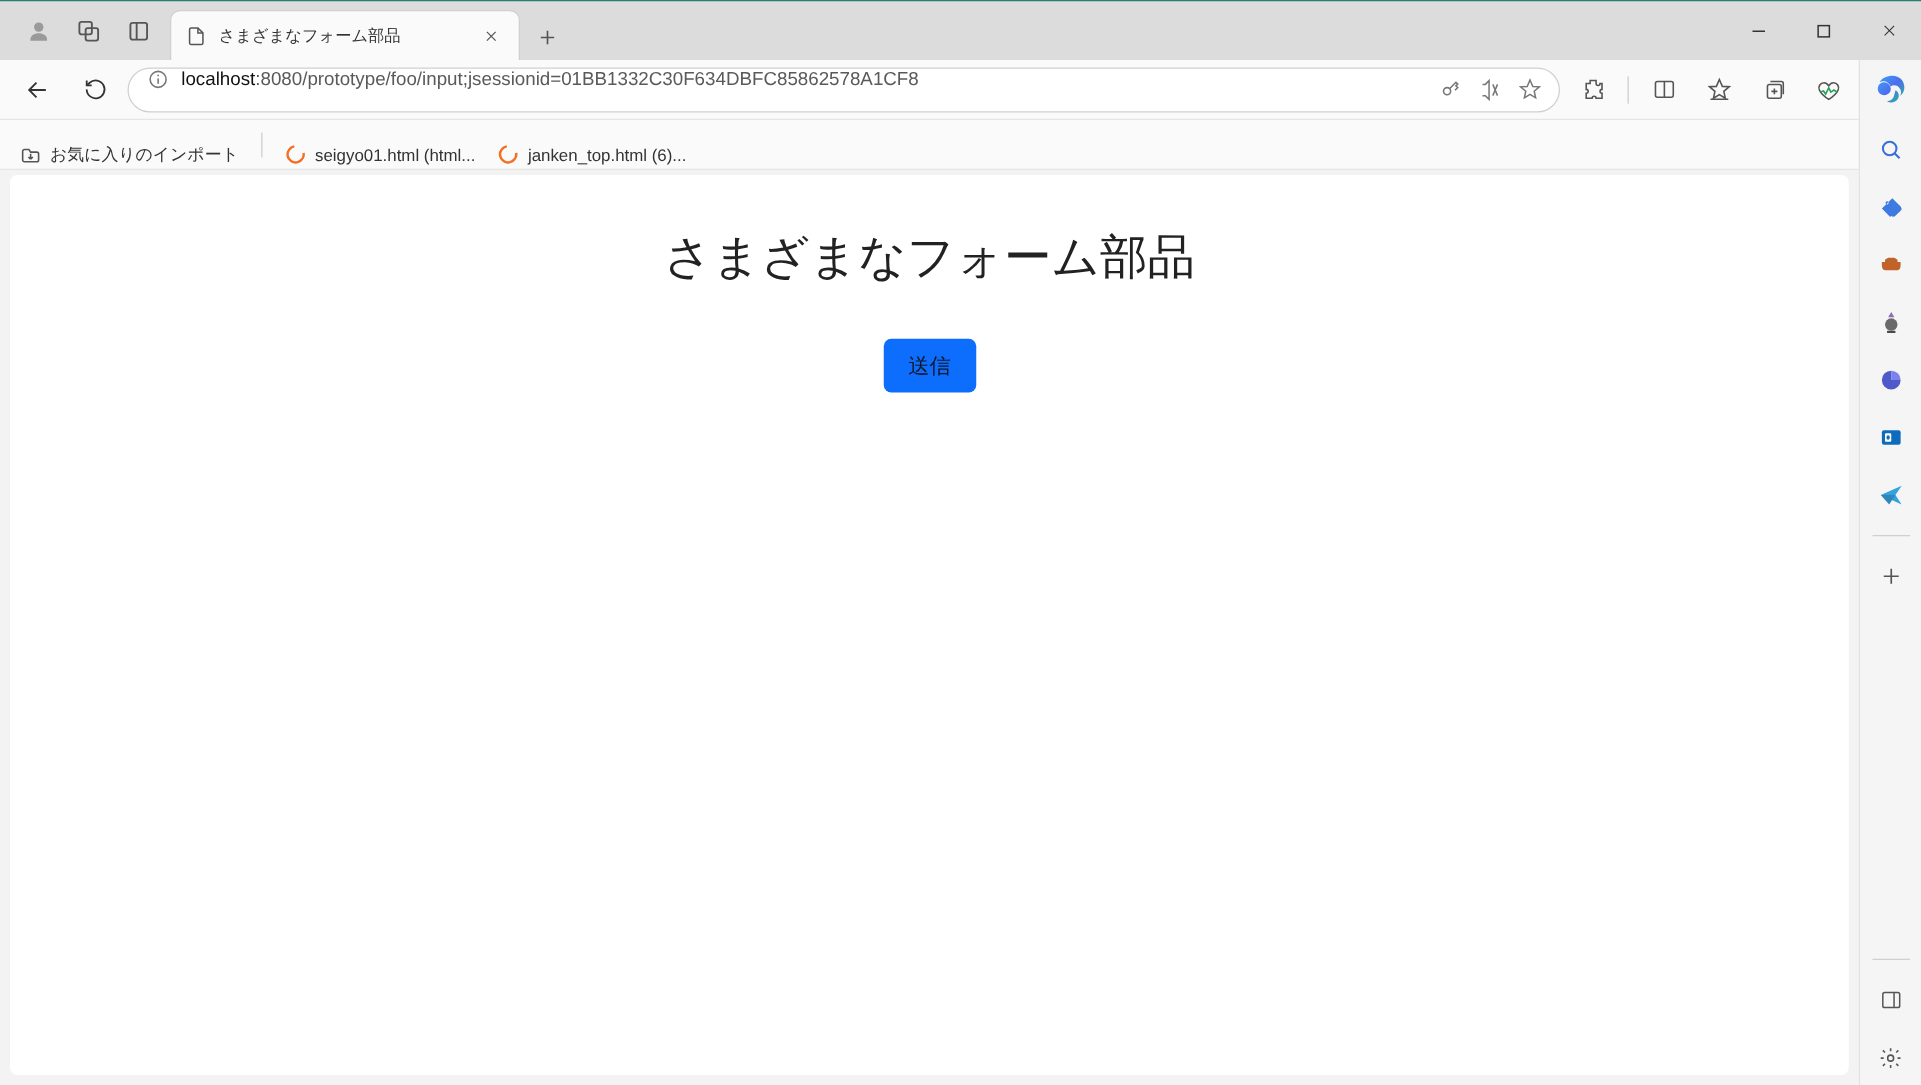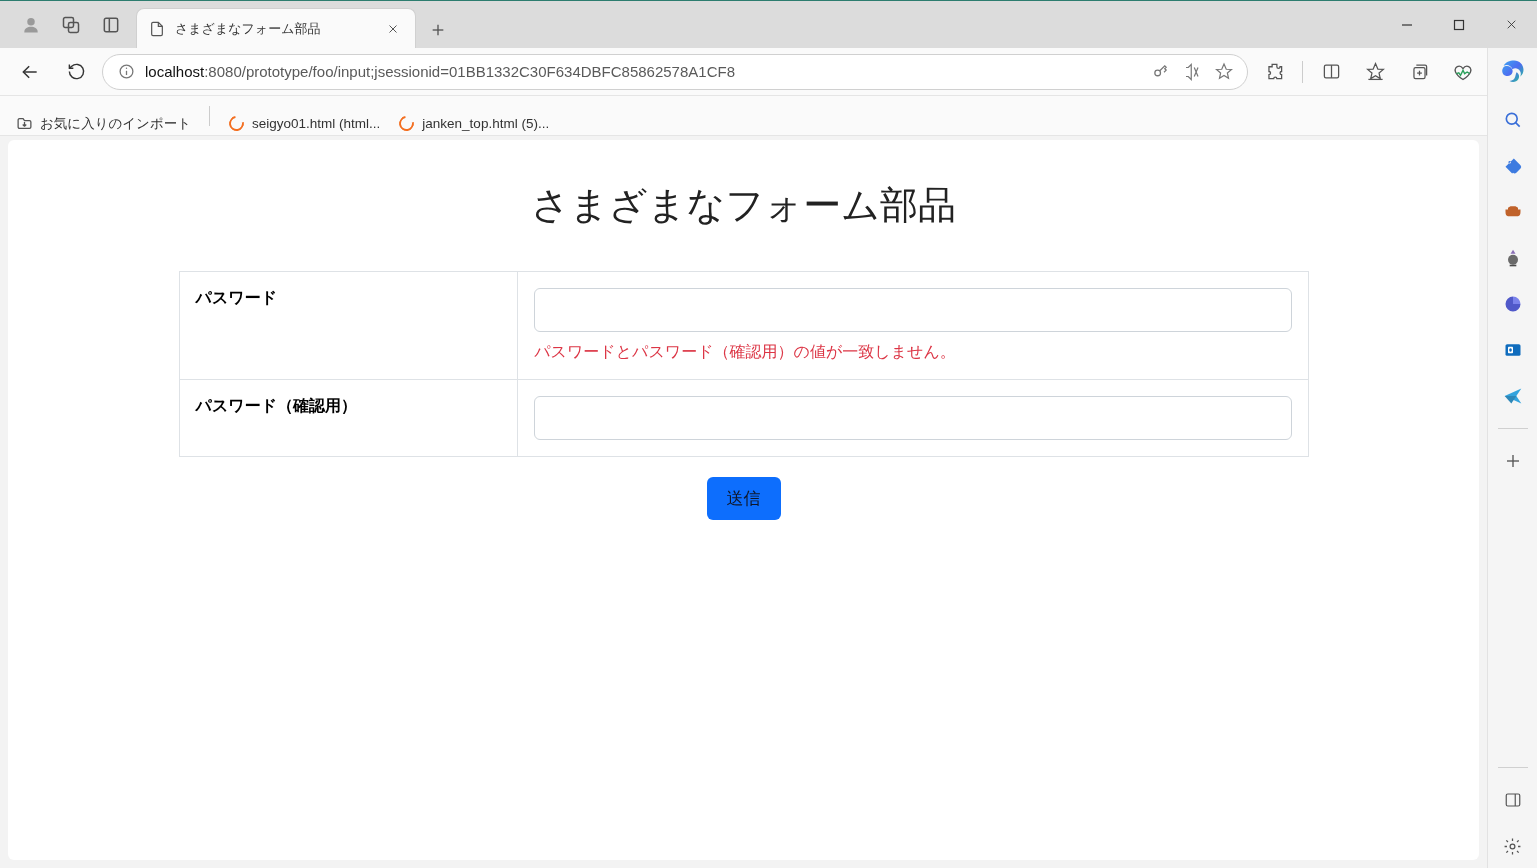--- a/index.html
+++ b/index.html
@@ -78,21 +78,20 @@
     display:flex; align-items:center; justify-content:center;
     color:#333;
   }
   .addressbar {
     flex:1;
     height: 36px;
     background:#fff;
     border:1px solid #d0d0d0;
     border-radius: 20px;
     display:flex;
-    align-items:center;
     padding: 0 14px;
     gap:10px;
     color:#666;
   }
   .addr-icon { width:18px; height:18px; display:flex; align-items:center; justify-content:center; color:#777; }
   .addr-text { flex:1; font-size:15px; color:#5a5a5a; white-space:nowrap; overflow:hidden; }
   .addr-text .host { color:#111; }
   .addr-right { display:flex; gap:14px; align-items:center; color:#666; }
   .toolbar-right { display:flex; gap:4px; align-items:center; }
   .tb-divider { width:1px; height:22px; background:#ccc; margin:0 4px; }
@@ -102,21 +101,21 @@
     height: 40px;
     background:#fafafa;
     display:flex;
     align-items:center;
     padding: 0 16px;
     gap: 18px;
     border-bottom: 1px solid #e5e5e5;
     font-size: 13.5px;
     color:#333;
   }
-  .bm-item { display:flex; align-items:center; gap:7px;margin-top:16px; }
+  .bm-item { display:flex; align-items:flex-end; gap:7px;margin-top:16px; }
   .bm-icon { width:17px; height:17px; display:flex; align-items:center; justify-content:center; }
   .bm-sep { width:1px; height:20px; background:#ccc; }
   .circle-orange {
     width:15px; height:15px; border-radius:50%;
     border: 2.5px solid #f36f21;
     border-top-color: transparent;
     transform: rotate(35deg);
   }
 
   
@@ -381,21 +380,21 @@
   <div class="bm-item">
     <span class="bm-icon">
         <span class="circle-orange"></span>
       </span>
     <span>seigyo01.html (html...</span>
   </div>
   <div class="bm-item">
     <span class="bm-icon">
         <span class="circle-orange"></span>
       </span>
-    <span>janken_top.html (5)...</span>
+    <span>janken_top.html (6)...</span>
   </div>
 </div>
 
 <div class="sidebar">
   <div class="sb-copilot">
     <svg width="28" height="28" viewBox="0 0 48 48">
         <defs>
           <linearGradient id="cg" x1="0" y1="0" x2="1" y2="1">
             <stop offset="0" stop-color="#3ba7f0"></stop>
             <stop offset="0.5" stop-color="#4e6cf1"></stop>
@@ -467,35 +466,18 @@
         <circle cx="12" cy="12" r="3"></circle>
         <path d="M12 2v3M12 19v3M4.2 4.2l2.1 2.1M17.7 17.7l2.1 2.1M2 12h3M19 12h3M4.2 19.8l2.1-2.1M17.7 6.3l2.1-2.1"></path>
       </svg>
   </div>
 </div>
 
 <div class="viewport">
   <div class="page">
     <h1 class="page-title">さまざまなフォーム部品</h1>
 
-    <table class="form-table">
-      <tbody>
-          <tr>
-        <th>パスワード</th>
-        <td>
-          <input type="password" class="form-control" style="">
-          <div class="error-text">パスワードとパスワード（確認用）の値が一致しません。</div>
-        </td>
-      </tr>
-      <tr>
-        <th>パスワード（確認用）</th>
-        <td>
-          <input type="password" class="form-control" style="">
-        </td>
-      </tr>
-    </tbody>
-      </table>
 
     <div class="submit-row">
       <button class="btn-submit">送信</button>
     </div>
   </div>
 </div>
 
 </body></html>

